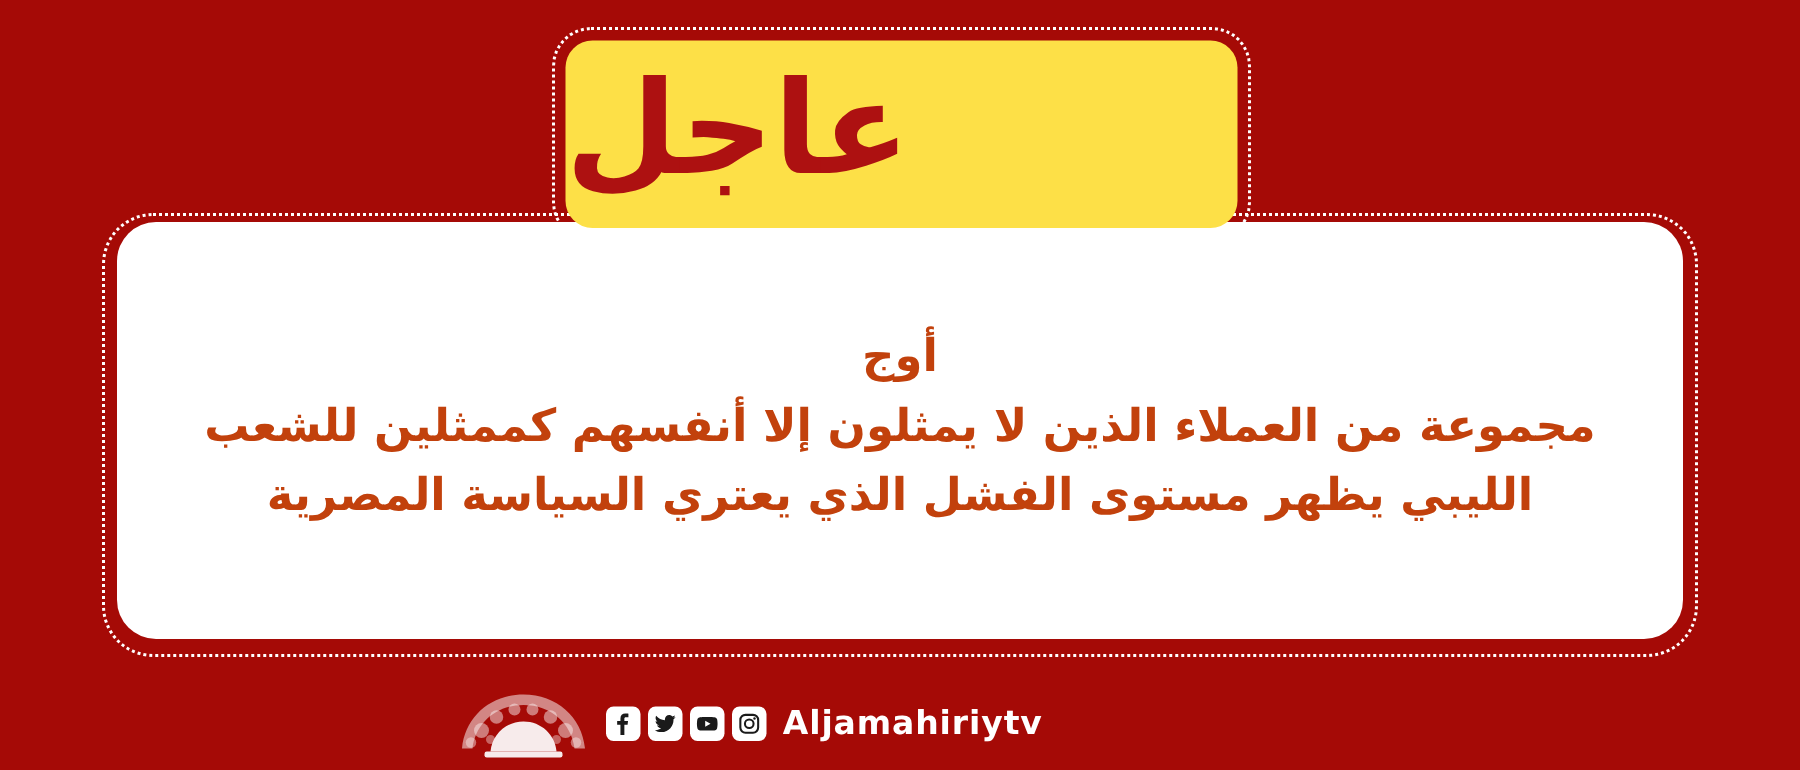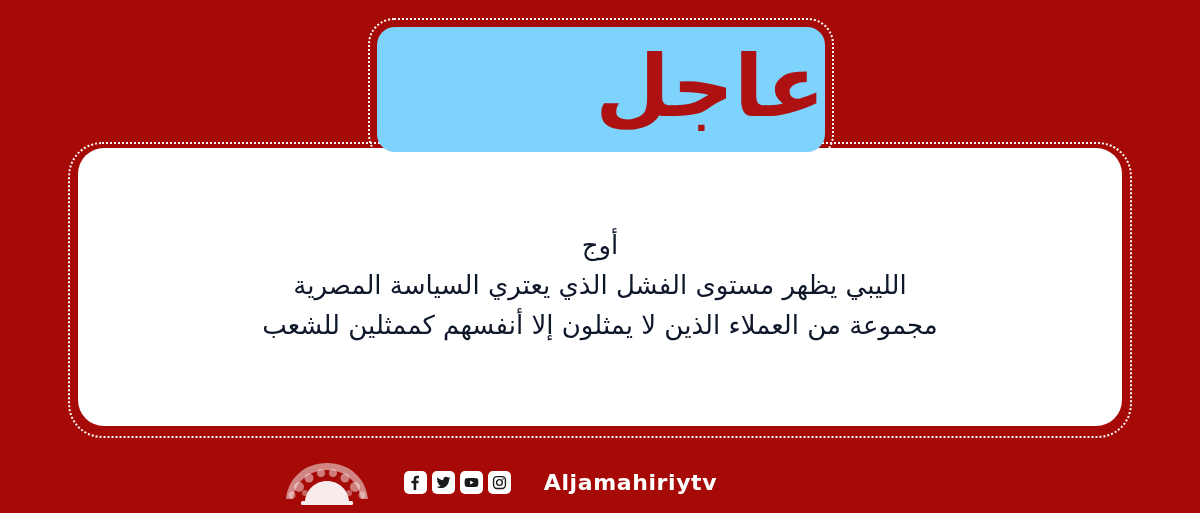--- a/index.html
+++ b/index.html
@@ -42,25 +42,25 @@
     border-radius: 26px;
     box-sizing: border-box;
   }
 
   #badge {
     position: absolute;
     left: 0;
     top: 0;
     width: 448px;
     height: 125px;
-    background: #7dd3fc;
+    background: #fde047;
     border-radius: 18px;
     display: flex;
     align-items: center;
-    justify-content: flex-start;
+    justify-content: flex-end;
     box-sizing: border-box;
   }
 
   #badge-label {
     color: #ad1111;
     font-size: 86px;
     font-weight: bold;
     line-height: 1;
     letter-spacing: 2px;
     direction: rtl;
@@ -105,43 +105,43 @@
     top: 138px;
     width: 418px;
     height: 22px;
     background: #ffffff;
     z-index: 4;
   }
 
   #headline {
     direction: rtl;
     text-align: center;
-    color: #0f172a;
-    font-size: 26px;
-    font-weight: normal;
+    color: #c2410c;
+    font-size: 30px;
+    font-weight: bold;
     line-height: 1.55;
     width: 100%;
   }
 
   #headline .line {
     display: block;
     white-space: nowrap;
   }
 
   
   #footer {
     position: absolute;
     left: 0;
     top: 452px;
     width: 992px;
     height: 61px;
     display: flex;
     align-items: center;
     justify-content: center;
-    gap: 25px;
+    gap: 3px;
     direction: ltr;
     z-index: 6;
   }
 
   #brand-logo {
     width: 104px;
     height: 52px;
     flex: none;
   }
 
@@ -186,22 +186,22 @@
       <span id="badge-label">عاجل</span>
     </div>
   </div>
 
   <div id="card-dots"></div>
   <div id="badge-merge"></div>
 
   <div id="card">
     <div id="headline">
       <span class="line">أوج</span>
+      <span class="line">مجموعة من العملاء الذين لا يمثلون إلا أنفسهم كممثلين للشعب</span>
       <span class="line">الليبي يظهر مستوى الفشل الذي يعتري السياسة المصرية</span>
-      <span class="line">مجموعة من العملاء الذين لا يمثلون إلا أنفسهم كممثلين للشعب</span>
     </div>
   </div>
 
   <div id="footer">
 
     <svg id="brand-logo" viewBox="0 0 104 52">
       <g fill="#ffffff" opacity="0.92">
         <path d="M52 6 C30 6 13 21 11 42 L18 42 C20 25 34 13 52 13 C70 13 84 25 86 42 L93 42 C91 21 74 6 52 6 Z" opacity="0.55"></path>
         <circle cx="24" cy="30" r="5" opacity="0.5"></circle>
         <circle cx="34" cy="21" r="4.5" opacity="0.5"></circle>

